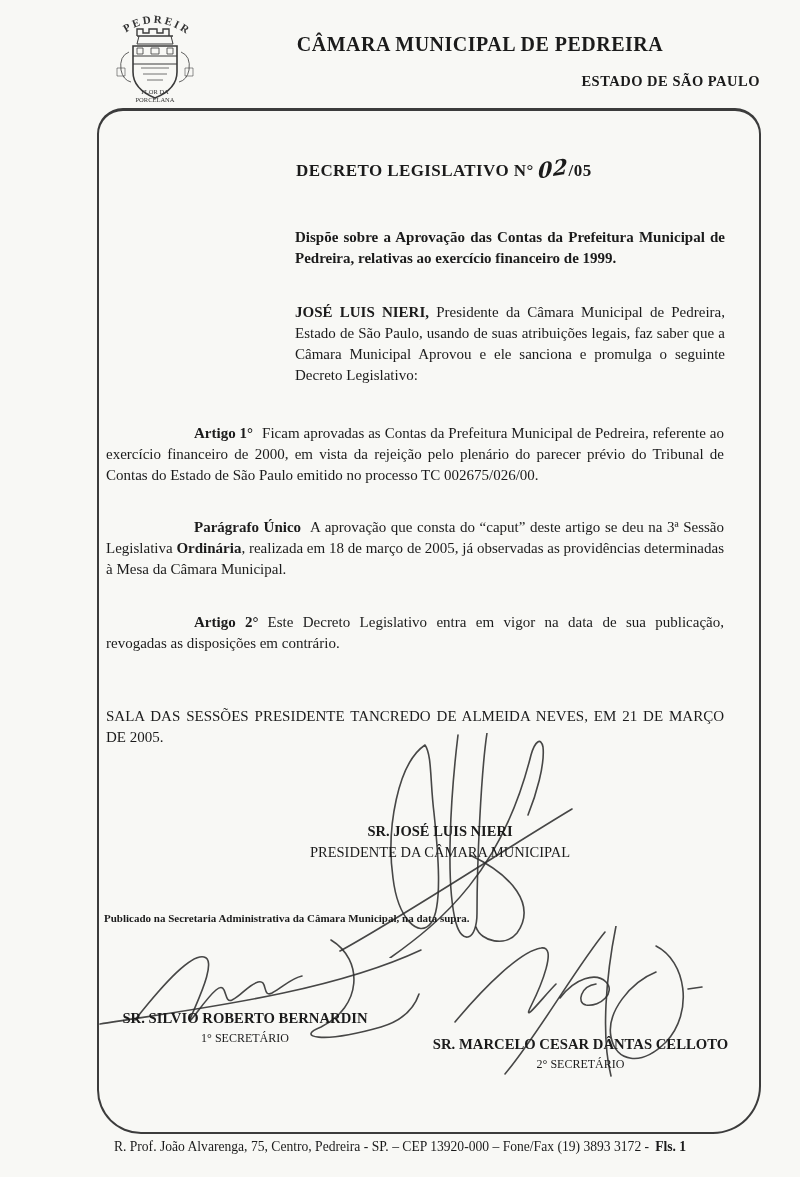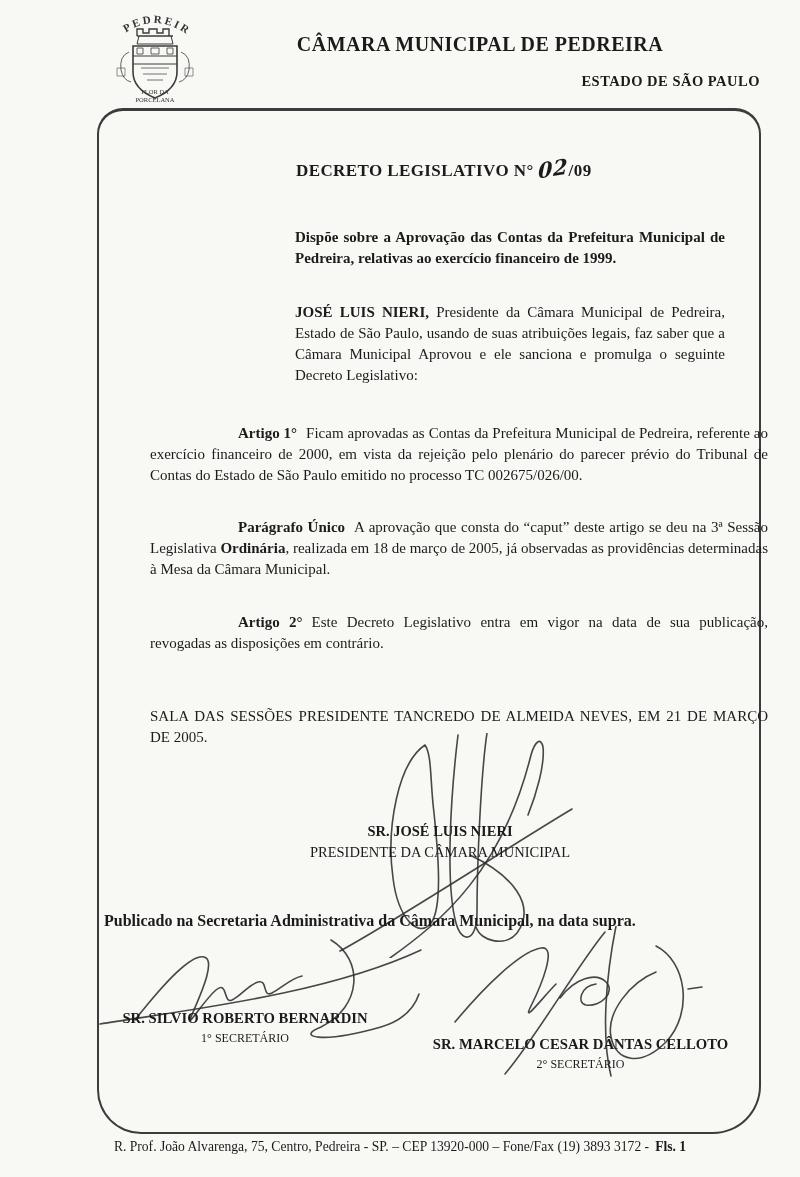--- a/index.html
+++ b/index.html
@@ -29,29 +29,29 @@
   .doc-title{left:296px;top:156px;width:420px;font-size:17px;font-weight:bold;letter-spacing:.4px;}
   .hand-num{
     display:inline-block;font-style:italic;font-weight:bold;font-size:21px;
     transform:rotate(-9deg) skewX(-10deg);margin:0 1px 0 4px;
     font-family:"DejaVu Serif",serif;
   }
 
   .body-txt{font-size:15px;line-height:21px;}
   .ementa{left:295px;top:227px;width:430px;font-weight:bold;}
   .preamble{left:295px;top:302px;width:430px;}
-  .clause{left:106px;top:0;width:618px;text-indent:88px;margin-left:44px;}
+  .clause{left:106px;top:0;width:618px;text-indent:88px;}
   .clause .lbl{font-weight:bold;padding-right:9px;}
   .art1{top:423px;}
   .par-unico{top:517px;}
   .art2{top:612px;}
   .sala{left:106px;top:706px;width:618px;font-weight:normal;text-indent:0;}
 
   .president{left:210px;top:821px;width:460px;text-align:center;font-size:14.5px;line-height:21px;}
-  .publication{left:104px;top:912px;width:640px;font-weight:bold;font-size:16px;}
+  .publication{left:104px;top:912px;width:640px;font-weight:bold;font-size:11px;}
   .sec-block{top:1008px;text-align:center;font-size:14.7px;line-height:20px;}
   .sec1{left:95px;width:300px;}
   .sec2{left:408px;width:345px;margin-top:26px;}
   .sec-role{font-size:12px;font-weight:normal;}
 
   .footer{left:0;top:1139px;width:800px;text-align:center;font-size:13.6px;}
   .footer .pg{font-weight:bold;padding-left:6px;}
 
   .sig path{fill:none;stroke:#2e2e2e;stroke-width:1.6;stroke-linecap:round;opacity:.88;}
   .crest text{fill:#333;}
@@ -84,21 +84,21 @@
     <text x="62" y="90" text-anchor="middle" font-size="6.5" font-family="Liberation Serif, serif">FLOR DA</text>
     <text x="62" y="98" text-anchor="middle" font-size="6.5" font-family="Liberation Serif, serif">PORCELANA</text>
   </svg>
 
   <div class="abs org-title">CÂMARA MUNICIPAL DE PEDREIRA</div>
   <div class="abs org-state">ESTADO DE SÃO PAULO</div>
 
   <div class="abs frame"></div>
 
   <div class="abs doc-title">
-    <span>DECRETO LEGISLATIVO  N°</span><span class="hand-num">02</span><span>/09</span>
+    <span>DECRETO LEGISLATIVO  N°</span><span class="hand-num">02</span><span>/05</span>
   </div>
 
   <div class="abs body-txt just ementa">Dispõe sobre a Aprovação das Contas da Prefeitura Municipal de Pedreira, relativas ao exercício financeiro de 1999.</div>
 
   <div class="abs body-txt just preamble">
     <span class="b">JOSÉ LUIS NIERI,</span><span> Presidente da Câmara Municipal de Pedreira, Estado de São Paulo, usando de suas atribuições legais, faz saber que a Câmara Municipal Aprovou e ele sanciona e promulga o seguinte Decreto Legislativo:</span>
   </div>
 
   <div class="abs body-txt just clause art1">
     <span class="lbl">Artigo 1°</span><span>Ficam aprovadas as Contas da Prefeitura Municipal de Pedreira, referente ao exercício financeiro de 2000, em vista da rejeição pelo plenário do parecer prévio do Tribunal de Contas do Estado de São Paulo emitido no processo TC 002675/026/00.</span>

